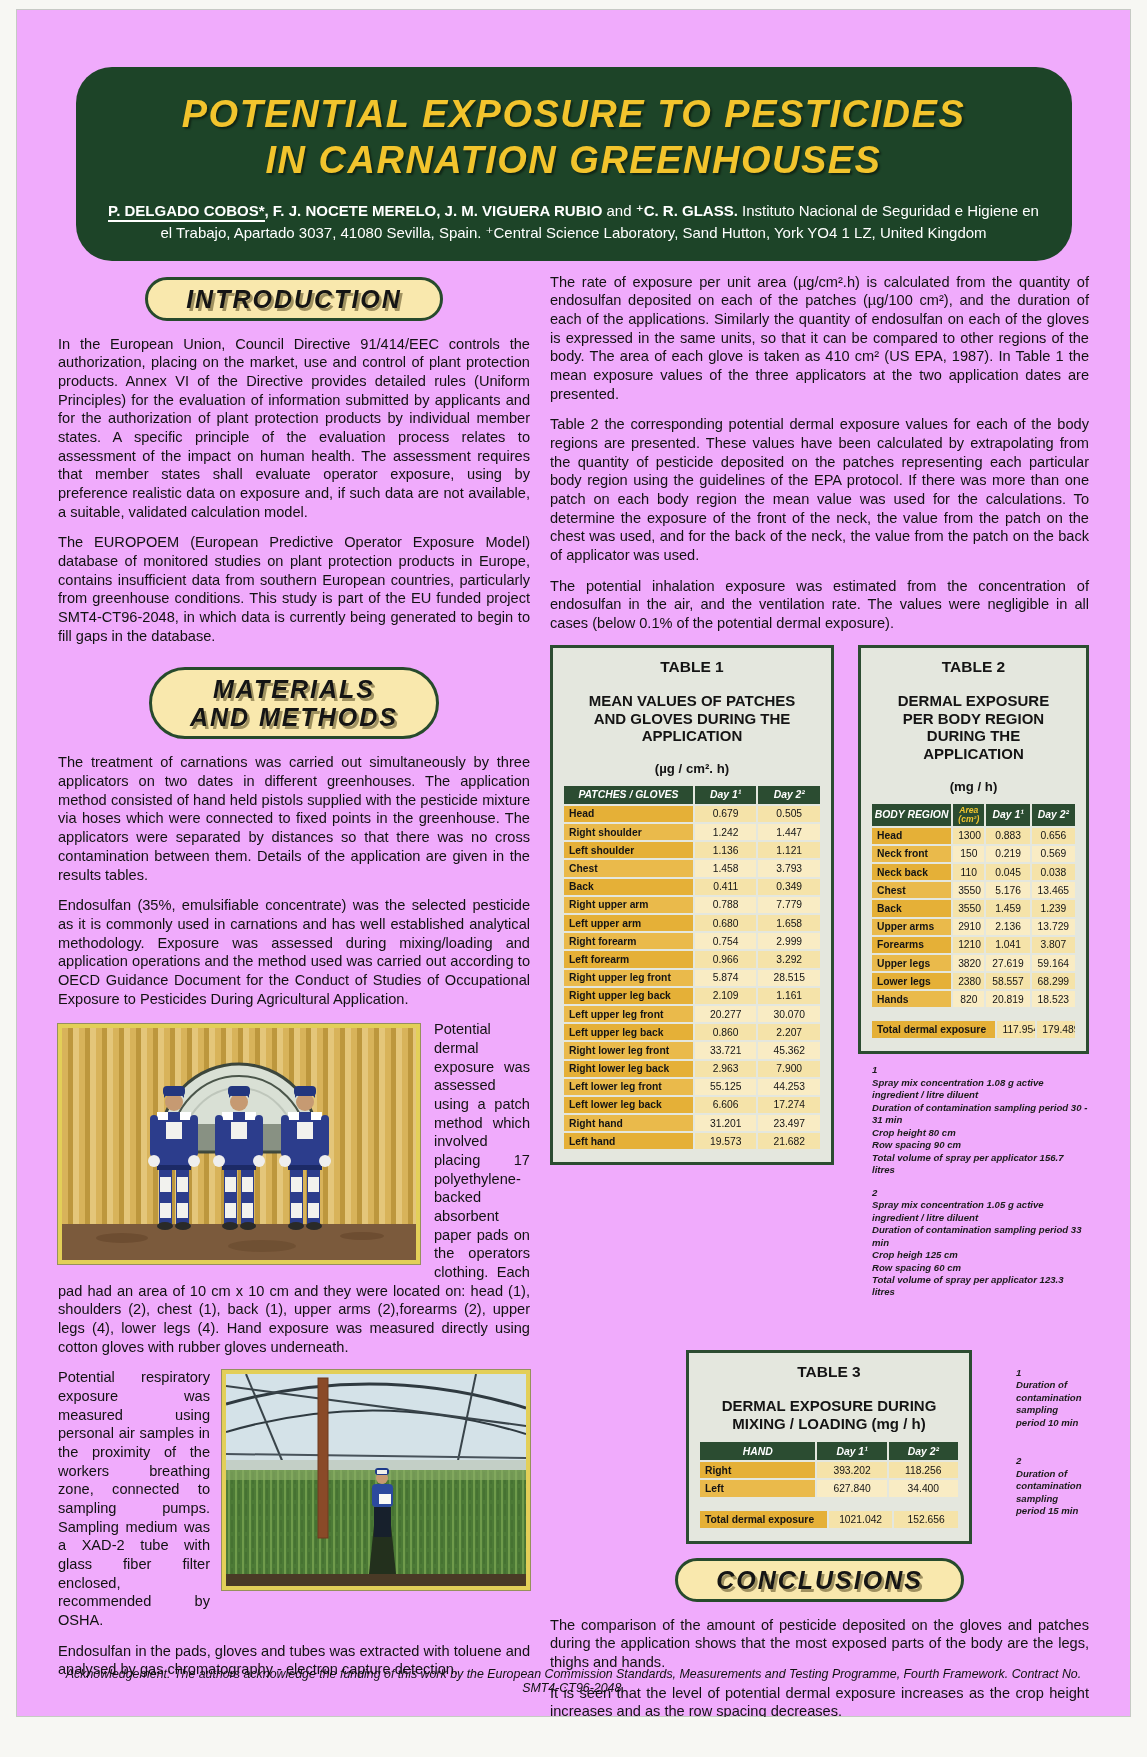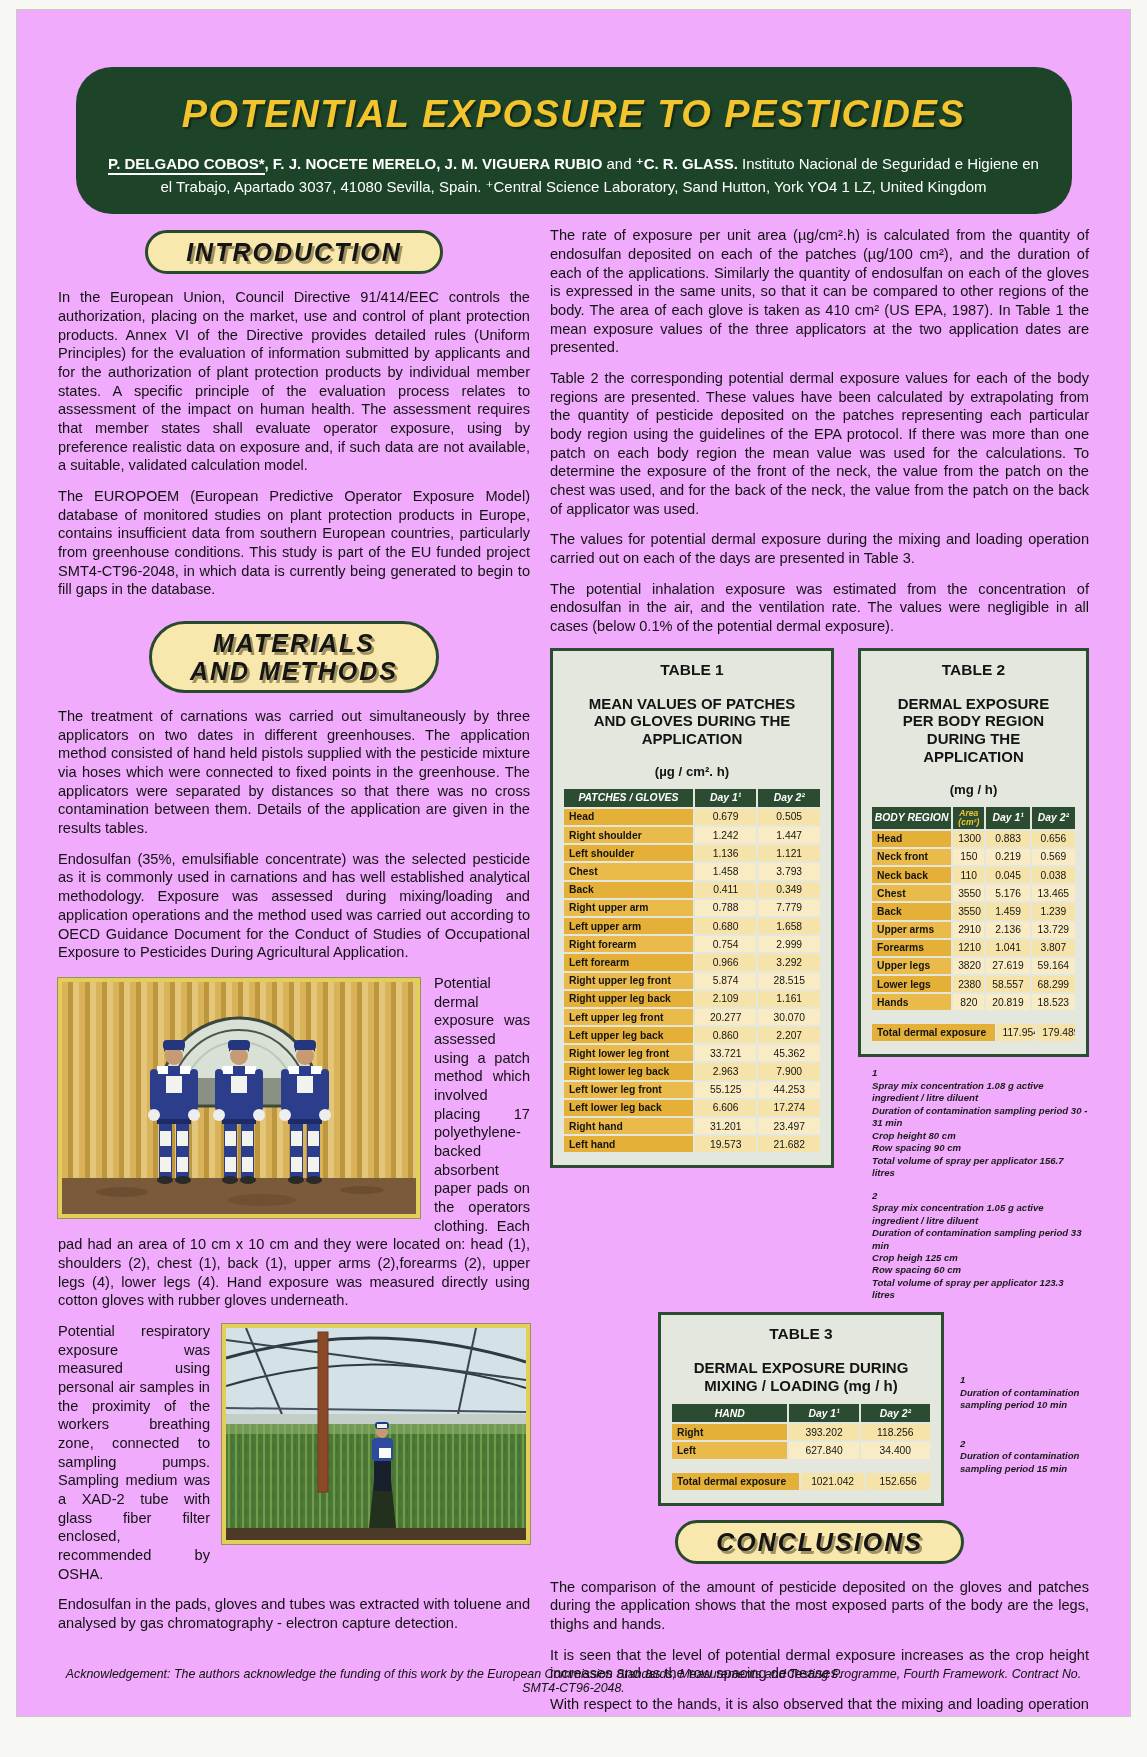--- a/index.html
+++ b/index.html
@@ -106,39 +106,40 @@
   .table3h th:nth-child(2),.table3h th:nth-child(3){width:27%;}
   table.totaltable{width:100%;table-layout:fixed;border-collapse:separate;border-spacing:2px;margin-top:10px;}
   table.totaltable td{font-size:10.3px;padding:3px 5px;text-align:center;background:#f5e3a9;white-space:nowrap;overflow:hidden;}
   table.totaltable td:first-child{background:#e5b037;font-weight:700;text-align:left;}
   .total-t2 td:first-child{width:57%;}
   .total-t3 td:first-child{width:46%;}
   
   .fnote{font-style:italic;font-weight:700;font-size:9.6px;line-height:1.3;color:#1b1b1b;}
   .fnote .mark{display:block;font-size:9.6px;}
   .t2col .fnote{margin:10px 0 0 14px;}
-  .t3-row{display:flex;align-items:center;margin-top:10px;}
+  .t3-row{display:flex;align-items:flex-end;margin-top:10px;gap:28px;}
   .t3-spacer{flex:0 0 108px;}
   .t3-notes{flex:1;padding:58px 0 0 16px;}
   .t3-notes .fnote{margin-bottom:26px;}
   
   .ack{
     position:absolute;left:40px;right:40px;bottom:22px;
     font-style:italic;font-size:12.4px;text-align:center;color:#111;
   }
   .concl-wrap{margin-top:14px;}
 </style>
 </head>
 <body>
 
 <div class="poster">
 
   <div class="header-box">
     <h1 class="main-title">
       <span>POTENTIAL EXPOSURE TO PESTICIDES</span><br>
+      <span>IN CARNATION GREENHOUSES</span>
     </h1>
     <p class="authors">
       <b class="uname">P. DELGADO COBOS*</b><b>, F. J. NOCETE MERELO, J. M. VIGUERA RUBIO</b><span> and </span><b>⁺C. R. GLASS.</b><span> Instituto Nacional de Seguridad e Higiene en el Trabajo, Apartado 3037, 41080 Sevilla, Spain. ⁺Central Science Laboratory, Sand Hutton, York YO4 1 LZ, United Kingdom</span>
     </p>
   </div>
 
   <div class="cols">
 
     <div class="col-left bodytext">
 
@@ -284,21 +285,20 @@
       </div>
 
       <p>Endosulfan in the pads, gloves and tubes was extracted with toluene and analysed by gas chromatography - electron capture detection.</p>
     </div>
 
     <div class="col-right bodytext">
 
 
       <p>The rate of exposure per unit area (µg/cm².h) is calculated from the quantity of endosulfan deposited on each of the patches (µg/100 cm²), and the duration of each of the applications. Similarly the quantity of endosulfan on each of the gloves is expressed in the same units, so that it can be compared to other regions of the body. The area of each glove is taken as 410 cm² (US EPA, 1987). In Table 1 the mean exposure values of the three applicators at the two application dates are presented.</p>
       <p>Table 2 the corresponding potential dermal exposure values for each of the body regions are presented. These values have been calculated by extrapolating from the quantity of pesticide deposited on the patches representing each particular body region using the guidelines of the EPA protocol. If there was more than one patch on each body region the mean value was used for the calculations. To determine the exposure of the front of the neck, the value from the patch on the chest was used, and for the back of the neck, the value from the patch on the back of applicator was used.</p>
-      <p>The values for potential dermal exposure during the mixing and loading operation carried out on each of the days are presented in Table 3.</p>
       <p>The potential inhalation exposure was estimated from the concentration of endosulfan in the air, and the ventilation rate. The values were negligible in all cases (below 0.1% of the potential dermal exposure).</p>
 
       <div class="tables-row">
         <div class="tbl-box t1">
           <div class="tbl-title">TABLE 1</div>
           <div class="tbl-sub">MEAN VALUES OF PATCHES AND GLOVES DURING THE APPLICATION</div>
           <div class="tbl-unit">(µg / cm². h)</div>
           <table class="datatable table1">
             <thead>
                 <tr>

